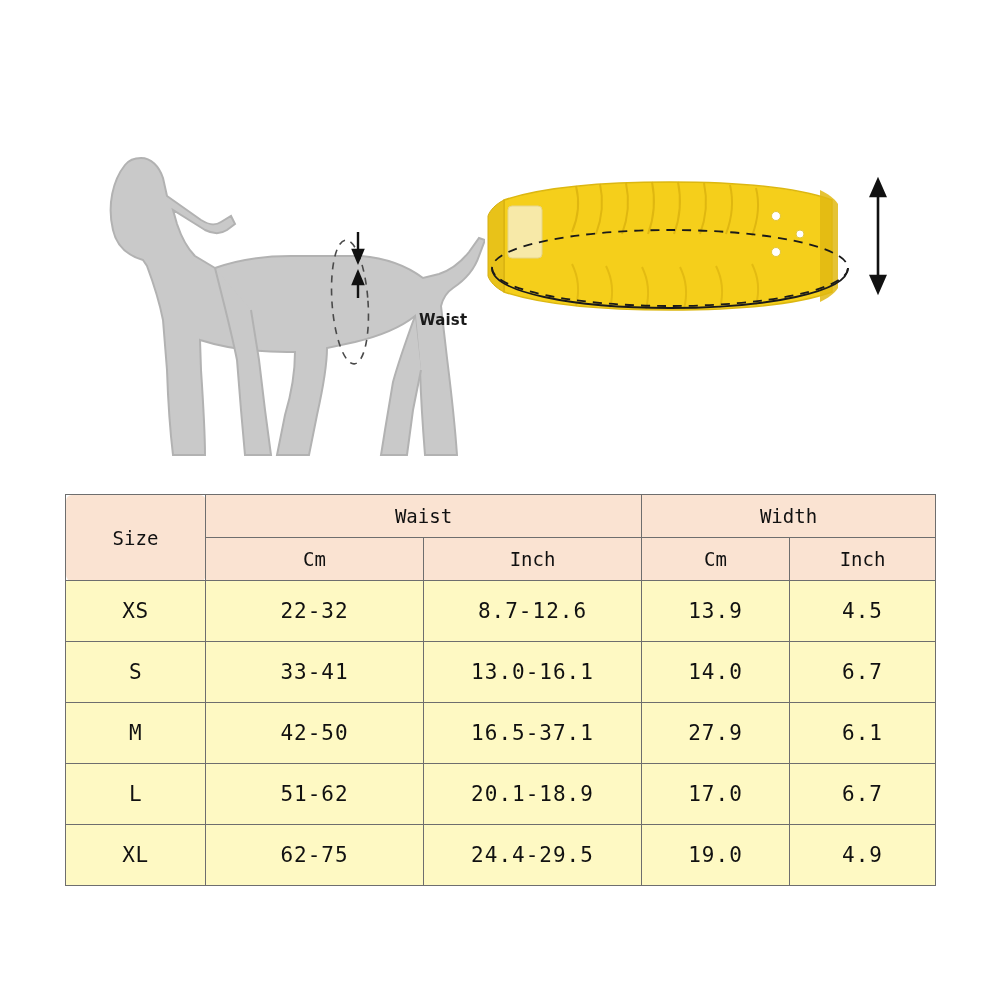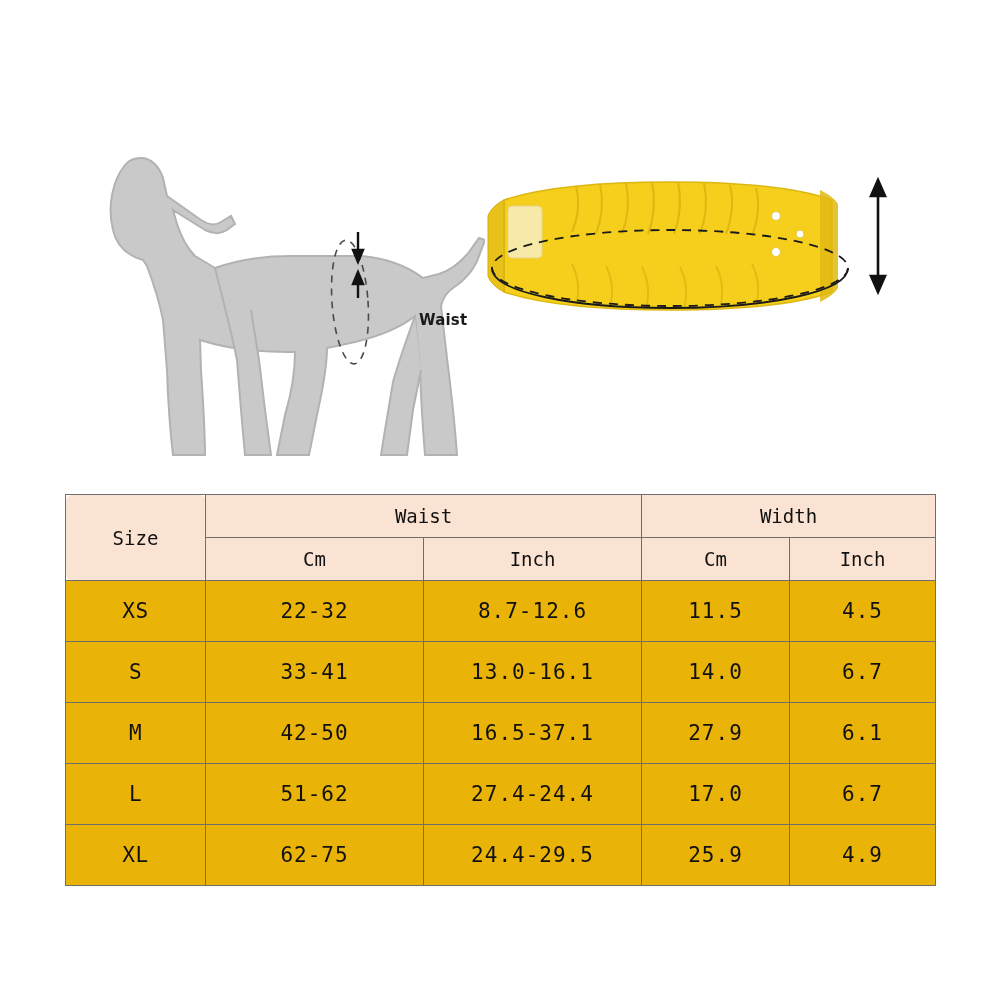--- a/index.html
+++ b/index.html
@@ -70,21 +70,21 @@
   .size-table thead td, .size-table thead th {
     background: #fae3d2;
     font-size: 19px;
     height: 42px;
   }
   .size-table thead td.hdr-tall {
     height: 84px;
     border-radius: 6px;
   }
   .size-table tbody td {
-    background: #eab308;
+    background: #fef9c3;
     font-size: 21px;
     height: 60px;
     letter-spacing: 1px;
   }
   .size-table tbody td.size-cell {
     letter-spacing: 0.5px;
   }
 
   .col-size { width: 140px; }
   .col-waist-cm { width: 218px; }
@@ -238,47 +238,47 @@
         <td>Inch</td>
         <td>Cm</td>
         <td>Inch</td>
       </tr>
     </thead>
     <tbody>
       <tr>
         <td class="size-cell">XS</td>
         <td>22-32</td>
         <td>8.7-12.6</td>
-        <td>11.5</td>
+        <td>13.9</td>
         <td>4.5</td>
       </tr>
       <tr>
         <td class="size-cell">S</td>
         <td>33-41</td>
         <td>13.0-16.1</td>
         <td>14.0</td>
         <td>6.7</td>
       </tr>
       <tr>
         <td class="size-cell">M</td>
         <td>42-50</td>
         <td>16.5-37.1</td>
         <td>27.9</td>
         <td>6.1</td>
       </tr>
       <tr>
         <td class="size-cell">L</td>
         <td>51-62</td>
-        <td>27.4-24.4</td>
+        <td>20.1-18.9</td>
         <td>17.0</td>
         <td>6.7</td>
       </tr>
       <tr>
         <td class="size-cell">XL</td>
         <td>62-75</td>
         <td>24.4-29.5</td>
-        <td>25.9</td>
+        <td>19.0</td>
         <td>4.9</td>
       </tr>
     </tbody>
   </table>
 
 </div>
 
 </body></html>

